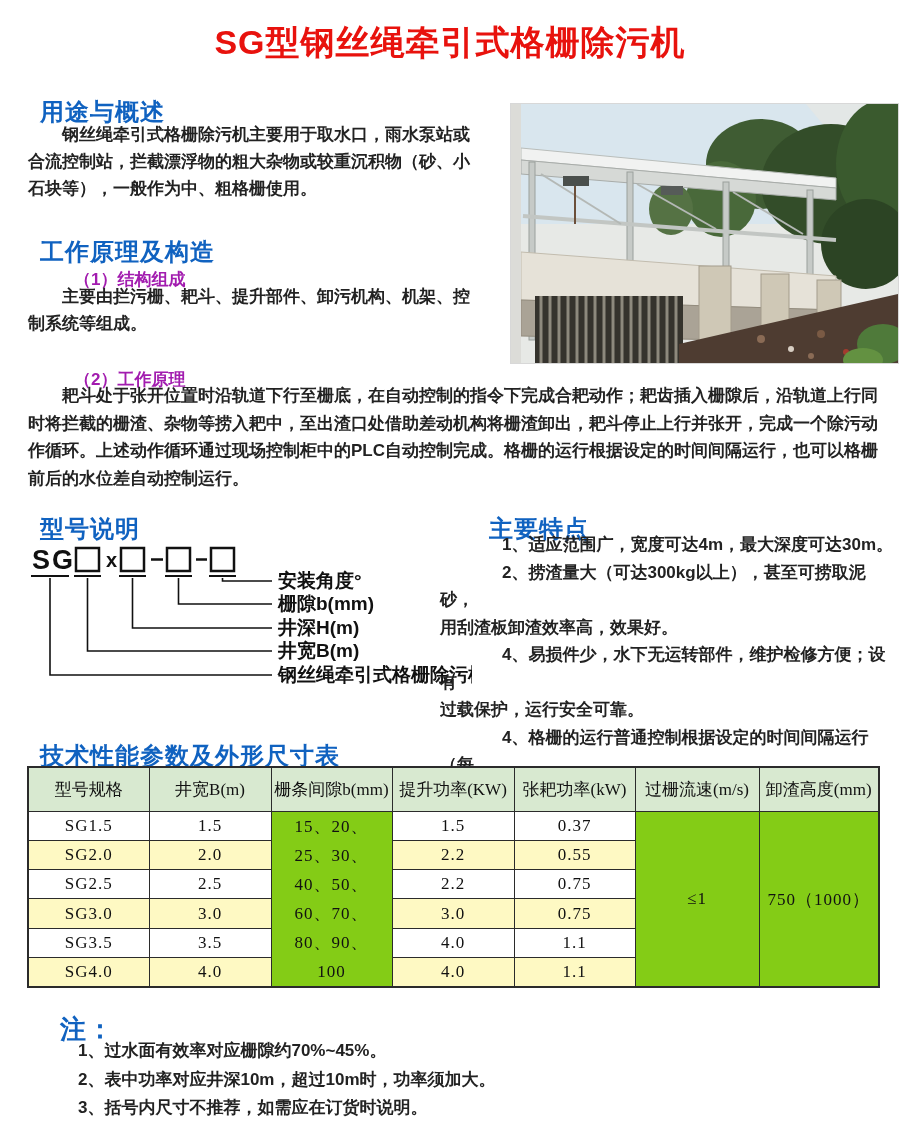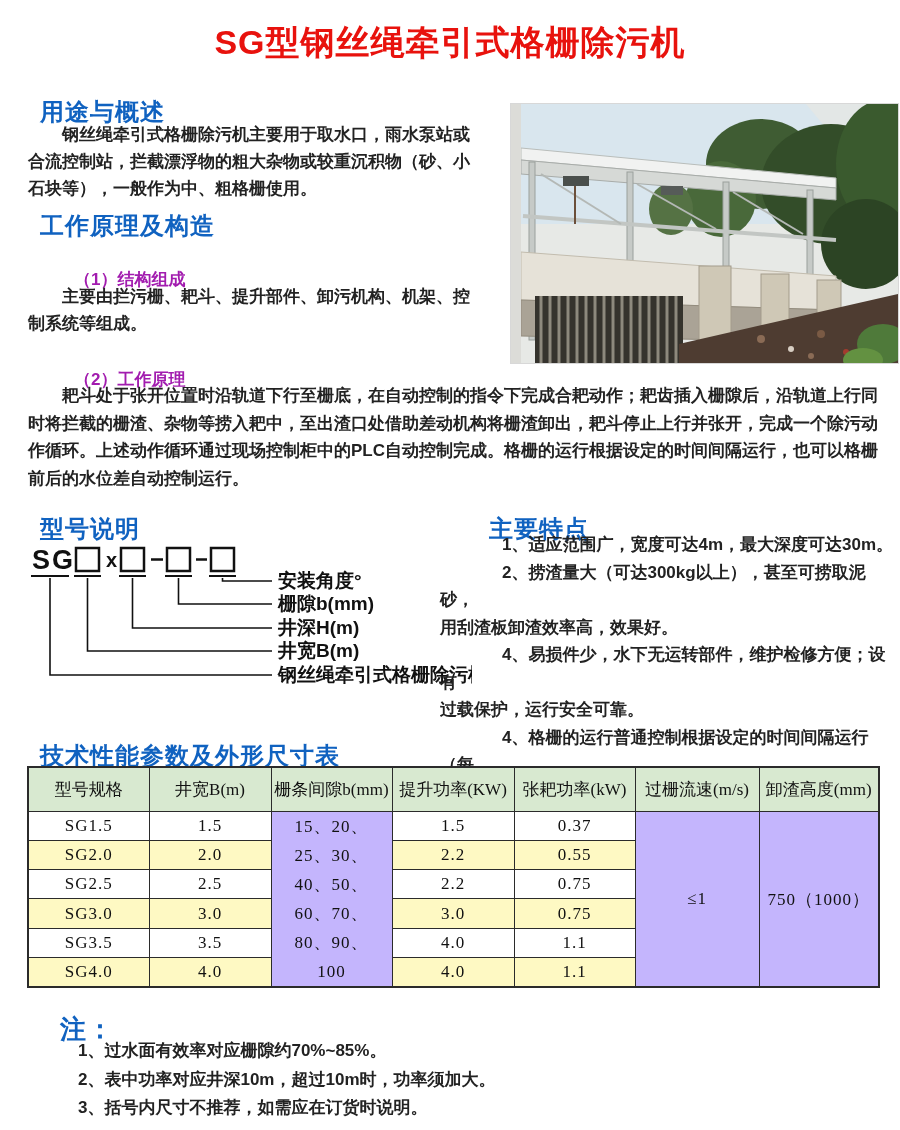--- a/index.html
+++ b/index.html
@@ -38,21 +38,21 @@
   
   .spec-table{
     position:absolute;left:27px;top:766px;border-collapse:collapse;
     font-family:"Liberation Serif","DejaVu Serif",serif;font-size:17px;color:#111;
     table-layout:fixed;border:2px solid #2b2b2b;
   }
   .spec-table th,.spec-table td{border:1px solid #2b2b2b;text-align:center;vertical-align:middle;padding:0;}
   .spec-table th{background:#d8e9d0;font-weight:normal;height:43px;}
   .spec-table td{height:27px;background:#ffffff;letter-spacing:1px;}
   .spec-table tr.alt td{background:#fef9c3;}
-  .spec-table td.span-cell{background:#c4b5fd;}
+  .spec-table td.span-cell{background:#84cc16;}
   .gap-cell{white-space:pre-line;line-height:29px;}
 </style>
 </head>
 <body>
 
 <div id="page">
 
   <h1 class="abs title">SG型钢丝绳牵引式格栅除污机</h1>
 
   <div class="abs photo">
@@ -132,21 +132,21 @@
       </g>
       <rect x="0" y="0" width="10" height="259" fill="#dcdcd8"></rect>
     </svg>
   </div>
 
   <h2 class="abs h-blue" style="left:28px;top:84px;">用途与概述</h2>
   <p class="abs body-text indent" style="left:28px;top:121px;width:475px;">钢丝绳牵引式格栅除污机主要用于取水口，雨水泵站或
 合流控制站，拦截漂浮物的粗大杂物或较重沉积物（砂、小
 石块等），一般作为中、粗格栅使用。</p>
 
-  <h2 class="abs h-blue" style="left:28px;top:198px;">工作原理及构造</h2>
+  <h2 class="abs h-blue" style="left:28px;top:224px;">工作原理及构造</h2>
   <p class="abs sub-title" style="left:62px;top:256px;">（1）结构组成</p>
   <p class="abs body-text indent" style="left:28px;top:283px;width:475px;">主要由拦污栅、耙斗、提升部件、卸污机构、机架、控
 制系统等组成。</p>
   <p class="abs sub-title" style="left:62px;top:356px;">（2）工作原理</p>
   <p class="abs body-text indent" style="left:28px;top:382px;width:852px;line-height:27.5px;">耙斗处于张开位置时沿轨道下行至栅底，在自动控制的指令下完成合耙动作；耙齿插入栅隙后，沿轨道上行同
 时将拦截的栅渣、杂物等捞入耙中，至出渣口处借助差动机构将栅渣卸出，耙斗停止上行并张开，完成一个除污动
 作循环。上述动作循环通过现场控制柜中的PLC自动控制完成。格栅的运行根据设定的时间间隔运行，也可以格栅
 前后的水位差自动控制运行。</p>
 
   <h2 class="abs h-blue" style="left:28px;top:501px;">型号说明</h2>
@@ -259,18 +259,18 @@
         <td>SG4.0</td>
         <td>4.0</td>
         <td>4.0</td>
         <td>1.1</td>
       </tr>
     </tbody>
   </table>
 
   <h2 class="abs h-blue notes-h" style="left:48px;top:1000px;">注：</h2>
   <div class="abs" style="left:78px;top:1037px;">
-    <p class="note-item">1、过水面有效率对应栅隙约70%~85%。</p>
+    <p class="note-item">1、过水面有效率对应栅隙约70%~45%。</p>
     <p class="note-item">2、表中功率对应井深10m，超过10m时，功率须加大。</p>
     <p class="note-item">3、括号内尺寸不推荐，如需应在订货时说明。</p>
   </div>
 
 </div>
 
 </body></html>

